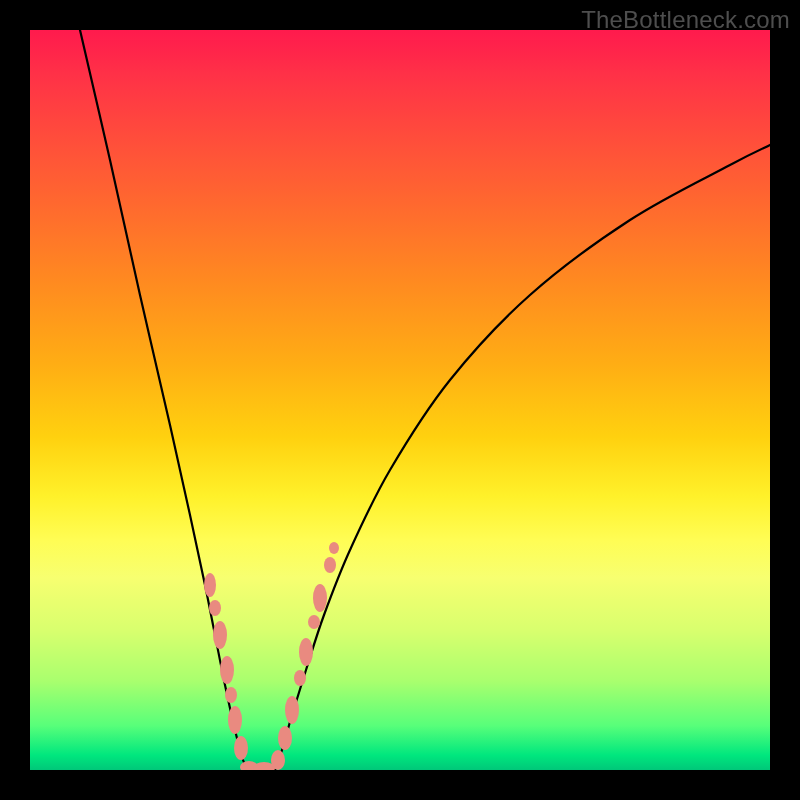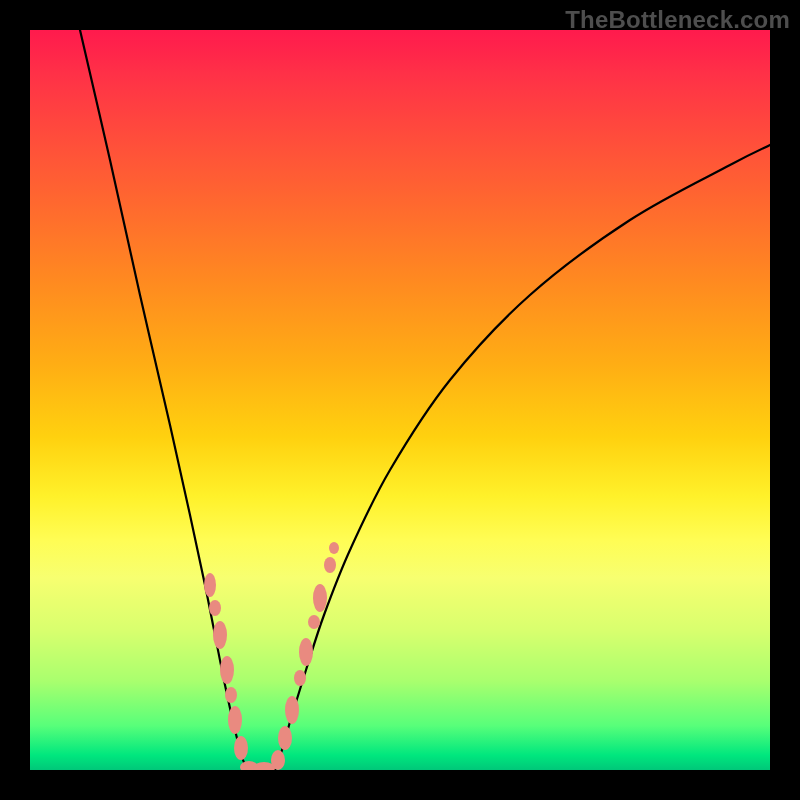--- a/index.html
+++ b/index.html
@@ -43,21 +43,21 @@
       #00e77e 98%,
       #00c779 100%
     );
   }
   .watermark {
     position: absolute;
     top: 6px;
     right: 10px;
     color: #4e4e4e;
     font-size: 24px;
-    font-weight: 700;
+    font-weight: 400;
     letter-spacing: 0.2px;
     user-select: none;
   }
   svg.curve {
     position: absolute;
     left: 0;
     top: 0;
   }
 </style>
 </head>

